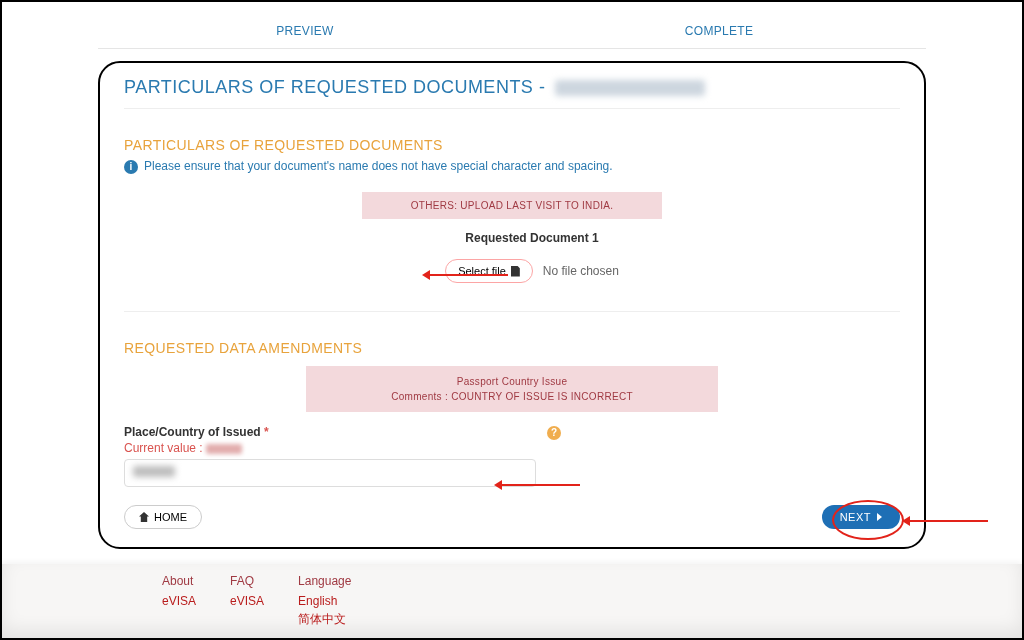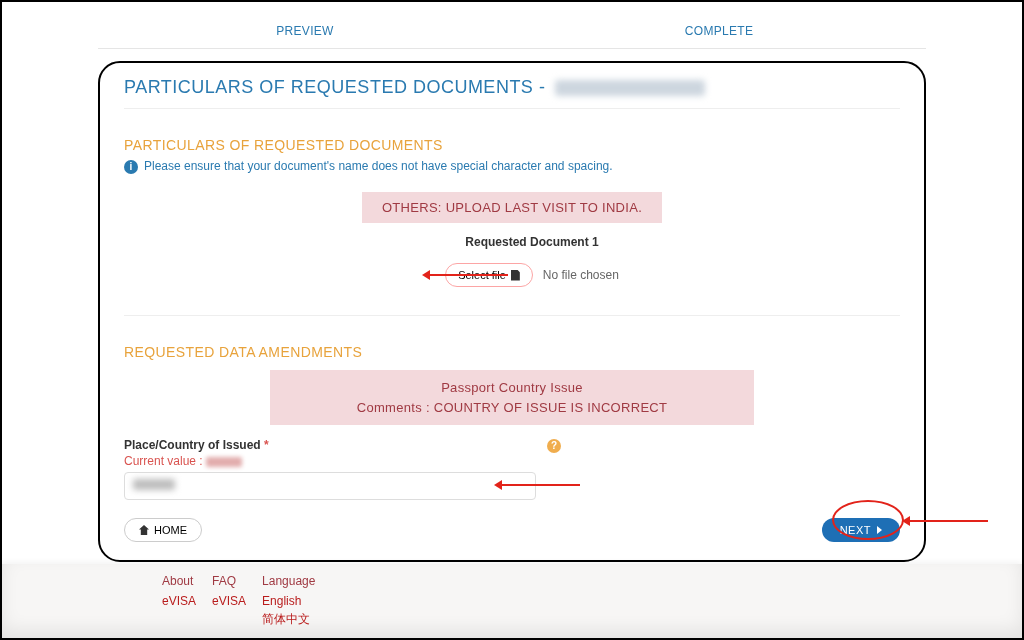--- a/index.html
+++ b/index.html
@@ -13,22 +13,22 @@
 
 .panel { margin: 12px 96px 0 96px; border: 2px solid #000; border-radius: 22px; padding: 14px 24px 18px 24px; position: relative; }
 
 .title { color: #2a7ab0; font-size: 18px; font-weight: 400; letter-spacing: 0.5px; padding-bottom: 10px; border-bottom: 1px solid #eee; }
 .title .blur { display:inline-block; vertical-align:middle; width:150px; height:16px; background:#cdd6df; filter: blur(3px); border-radius:3px; margin-left:4px; }
 
 .subhead { color: #e8a33c; font-size: 14px; font-weight: 400; letter-spacing: 0.4px; margin-top: 28px; }
 .info-row { color:#2a7ab0; font-size:12px; margin-top:6px; padding-bottom:8px; }
 .info-icon { display:inline-block; width:14px; height:14px; border-radius:50%; background:#2a7ab0; color:#fff; text-align:center; font-size:10px; font-weight:bold; line-height:14px; margin-right:6px; }
 
-.pinkbar { background:#f3d9dc; color:#a03a43; text-align:center; font-size:13px; padding:8px 10px; margin:10px auto 12px auto; width:300px; letter-spacing:0.3px; }
-.pinkbar.wide { width:484px; line-height:1.5; }
+.pinkbar { background:#f3d9dc; color:#a03a43; text-align:center; font-size:10px; padding:8px 10px; margin:10px auto 12px auto; width:300px; letter-spacing:0.3px; }
+.pinkbar.wide { width:412px; line-height:1.5; }
 
 .req-label { display:block; text-align:center; font-weight:bold; font-size:12px; width:412px; margin:0 auto 14px auto; padding-left:40px; }
 .file-row { width:412px; margin:0 auto; display:flex; align-items:center; justify-content:center; gap:10px; padding-left:40px; position:relative; }
 .select-btn { border:1px solid #fca5a5; background:#fff; border-radius:14px; padding:5px 12px; font-size:11px; cursor:pointer; display:flex; align-items:center; gap:5px; }
 .file-icon { width:9px; height:11px; background:#333; clip-path: polygon(0 0, 70% 0, 100% 25%, 100% 100%, 0 100%); }
 .nofile { color:#666; font-size:12px; }
 
 .divider { border-top:1px solid #eee; margin:28px 0 0 0; }
 
 .field-row { margin-top:12px; position:relative; width:412px; }
@@ -44,21 +44,21 @@
 .home-btn { border:1px solid #ccc; background:#fff; border-radius:14px; padding:5px 14px; font-size:11px; cursor:pointer; display:flex; align-items:center; gap:5px; }
 .home-icon { width:10px; height:10px; background:#333; clip-path: polygon(50% 0, 100% 45%, 82% 45%, 82% 100%, 18% 100%, 18% 45%, 0 45%); }
 .next-btn { background:#1e6fb5; color:#fff; border:none; border-radius:14px; padding:6px 18px; font-size:11px; cursor:pointer; display:flex; align-items:center; gap:6px; letter-spacing:0.5px; }
 .chev { width:0; height:0; border-left:5px solid #fff; border-top:4px solid transparent; border-bottom:4px solid transparent; }
 
 
 .arrow-h { position:absolute; height:2px; background:#e2231a; }
 .arrow-h::before { content:""; position:absolute; left:-8px; top:-4px; border-right:8px solid #e2231a; border-top:5px solid transparent; border-bottom:5px solid transparent; }
 .ellipse { position:absolute; border:2px solid #e2231a; border-radius:50%; }
 
-.footer { position:absolute; left:0; right:0; bottom:0; height:74px; background:#f7f6f5; box-shadow: 0 -8px 18px rgba(0,0,0,0.08) inset, 0 -2px 6px rgba(0,0,0,0.05); padding:10px 0 0 160px; display:flex; gap:16px; font-size:12px; }
+.footer { position:absolute; left:0; right:0; bottom:0; height:74px; background:#f7f6f5; box-shadow: 0 -8px 18px rgba(0,0,0,0.08) inset, 0 -2px 6px rgba(0,0,0,0.05); padding:10px 0 0 160px; display:flex; gap:34px; font-size:12px; }
 .footer .col .hdr { color:#a03a43; margin-bottom:4px; }
 .footer .col .lnk { color:#b91c1c; line-height:1.5; }
 </style>
 </head>
 <body>
 
 <div class="page">
 
   <div class="tabs">
     <div class="tab">PREVIEW</div>

